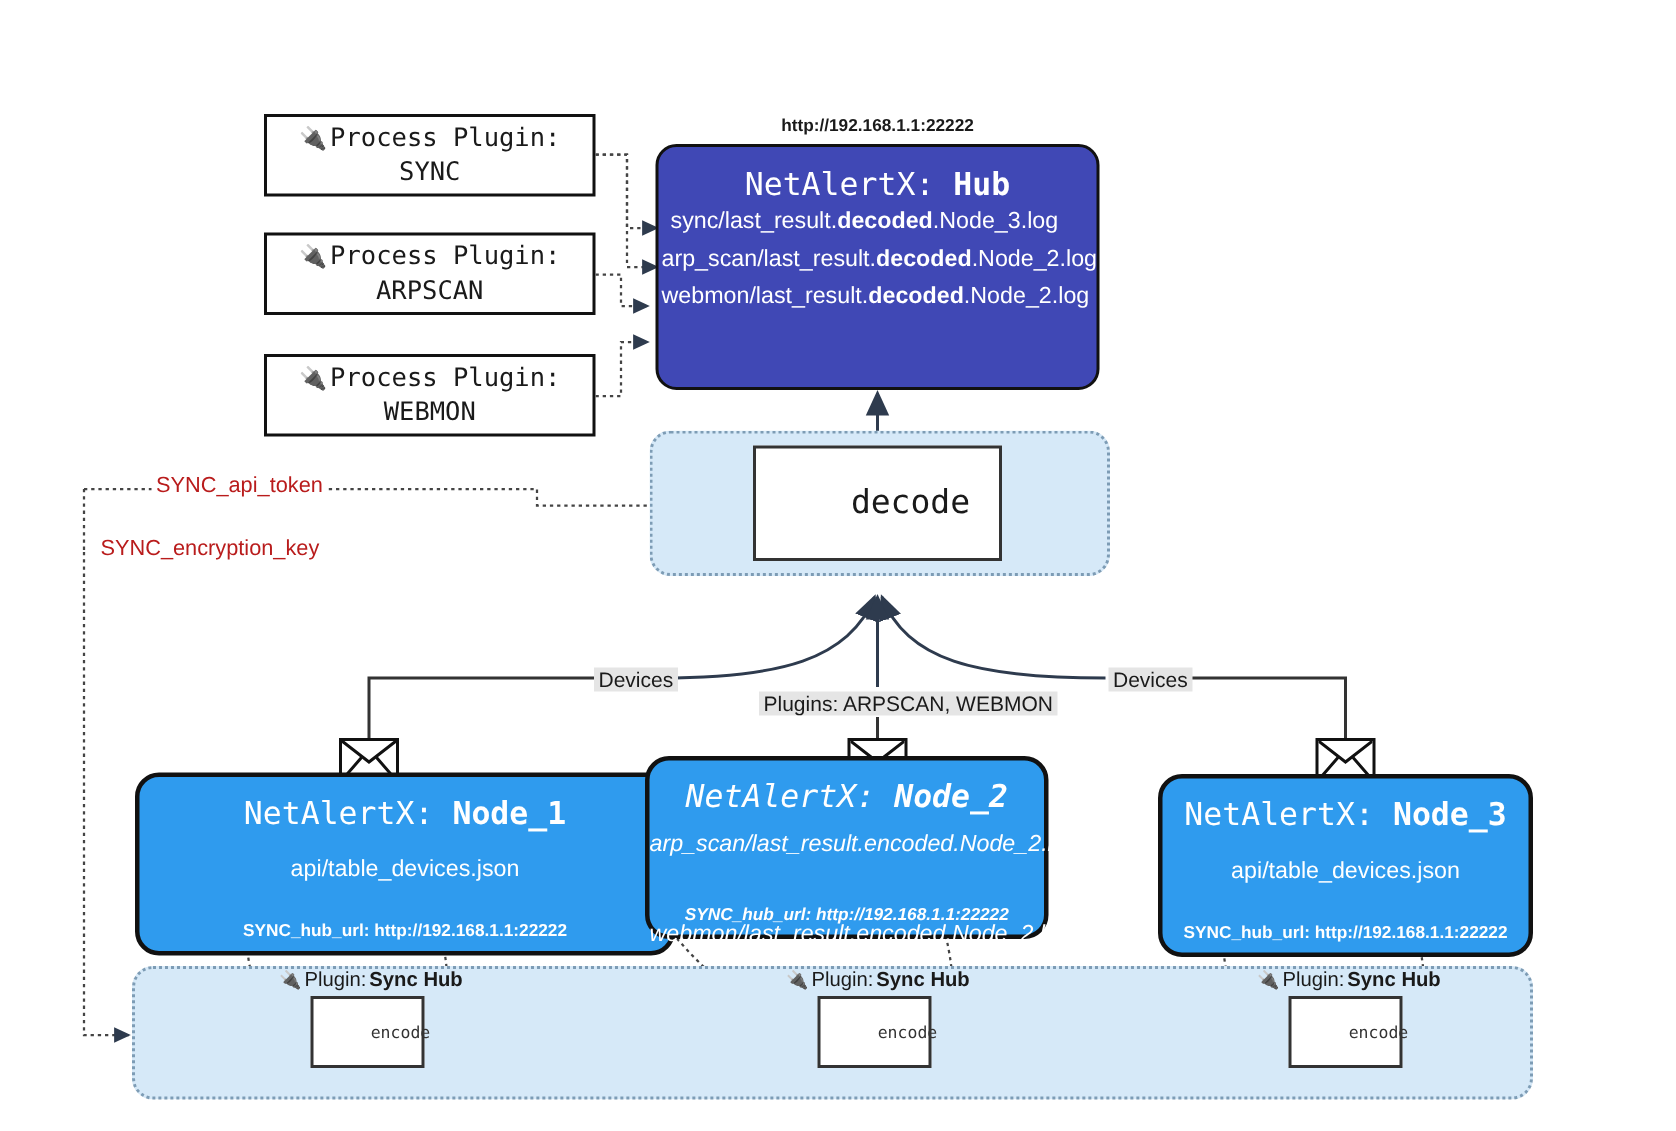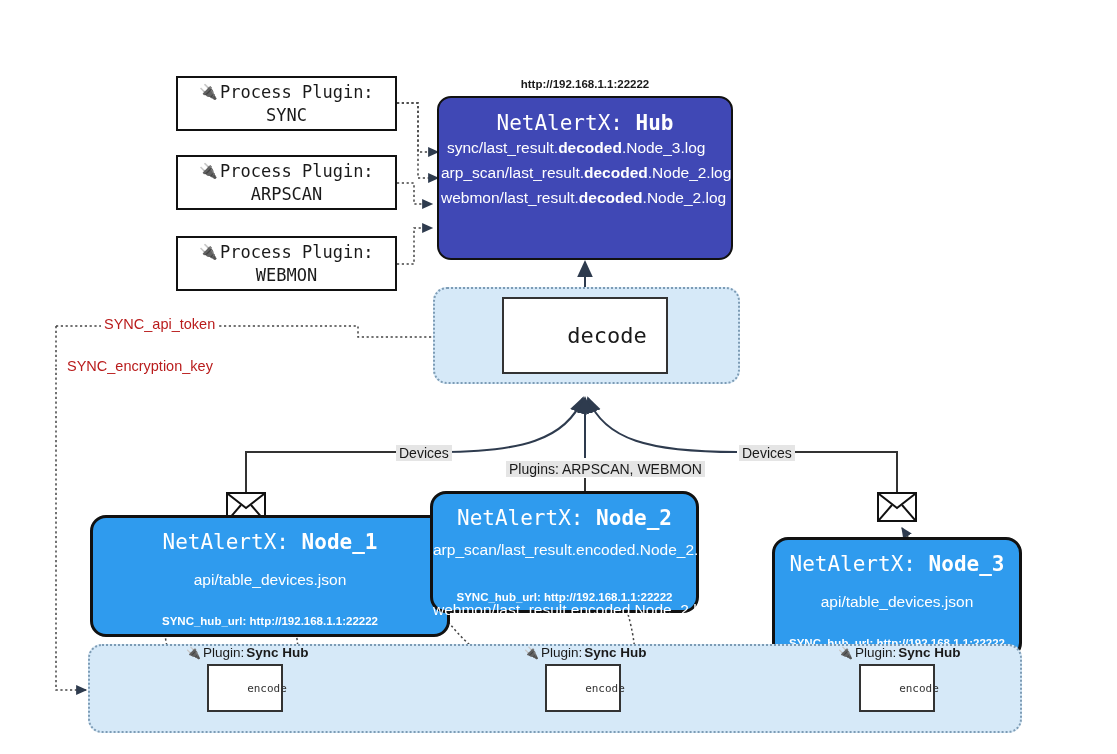--- a/index.html
+++ b/index.html
@@ -193,31 +193,31 @@
 
   <div class="box node" style="left:90px;top:515px;width:360px;height:122px;">
     <div class="n-title mono">
       <span>NetAlertX:</span>
       <b>Node_1</b>
     </div>
     <div class="n-line" style="margin-top:14px;">api/table_devices.json</div>
     <div class="n-url">SYNC_hub_url: http://192.168.1.1:22222</div>
   </div>
 
-  <div class="box node" style="left:430px;top:491px;width:269px;height:122px;">
+  <div class="box node" style="left:430px;top:504px;width:269px;height:122px;font-style:italic;">
     <div class="n-title mono">
       <span>NetAlertX:</span>
       <b>Node_2</b>
     </div>
     <div class="n-line" style="margin-top:8px;">arp_scan/last_result.encoded.Node_2.log</div>
     <div class="n-line">webmon/last_result.encoded.Node_2.log</div>
     <div class="n-url">SYNC_hub_url: http://192.168.1.1:22222</div>
   </div>
 
-  <div class="box node" style="left:772px;top:537px;width:250px;height:122px;">
+  <div class="box node" style="left:772px;top:516px;width:250px;height:122px;">
     <div class="n-title mono">
       <span>NetAlertX:</span>
       <b>Node_3</b>
     </div>
     <div class="n-line" style="margin-top:14px;">api/table_devices.json</div>
     <div class="n-url">SYNC_hub_url: http://192.168.1.1:22222</div>
   </div>
 
   <div class="box panel" style="left:88px;top:644px;width:934px;height:89px;"></div>
 

